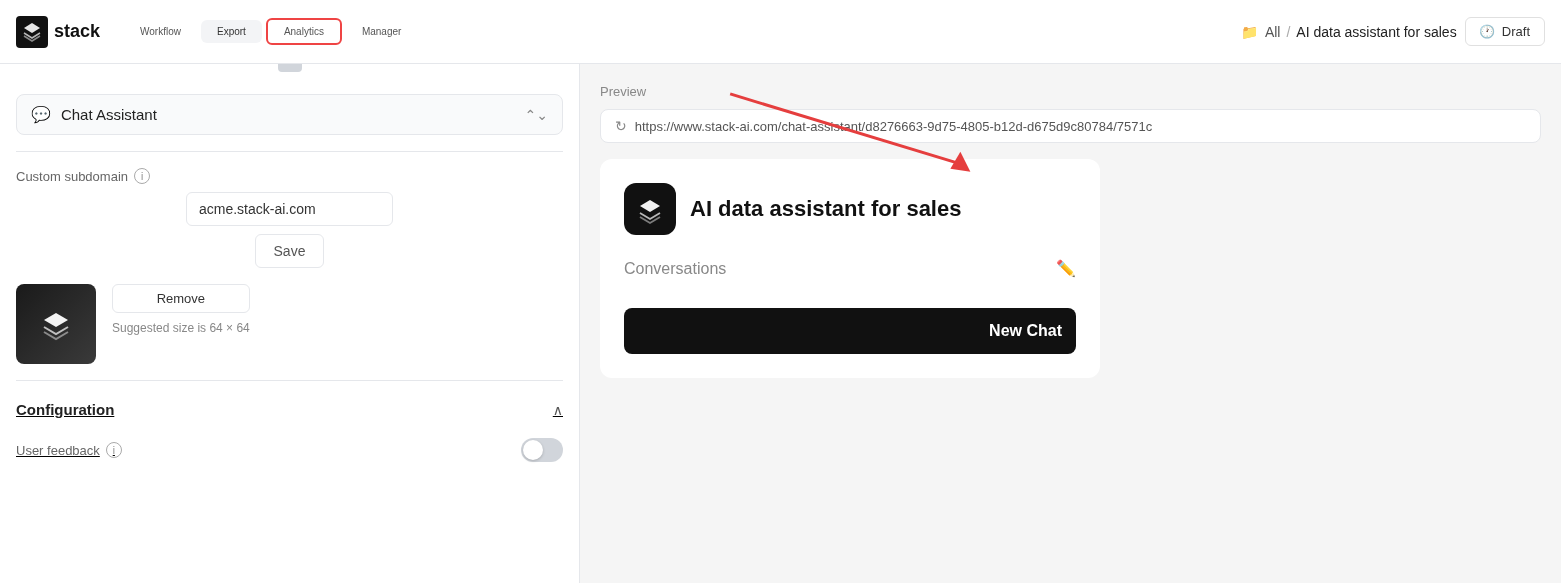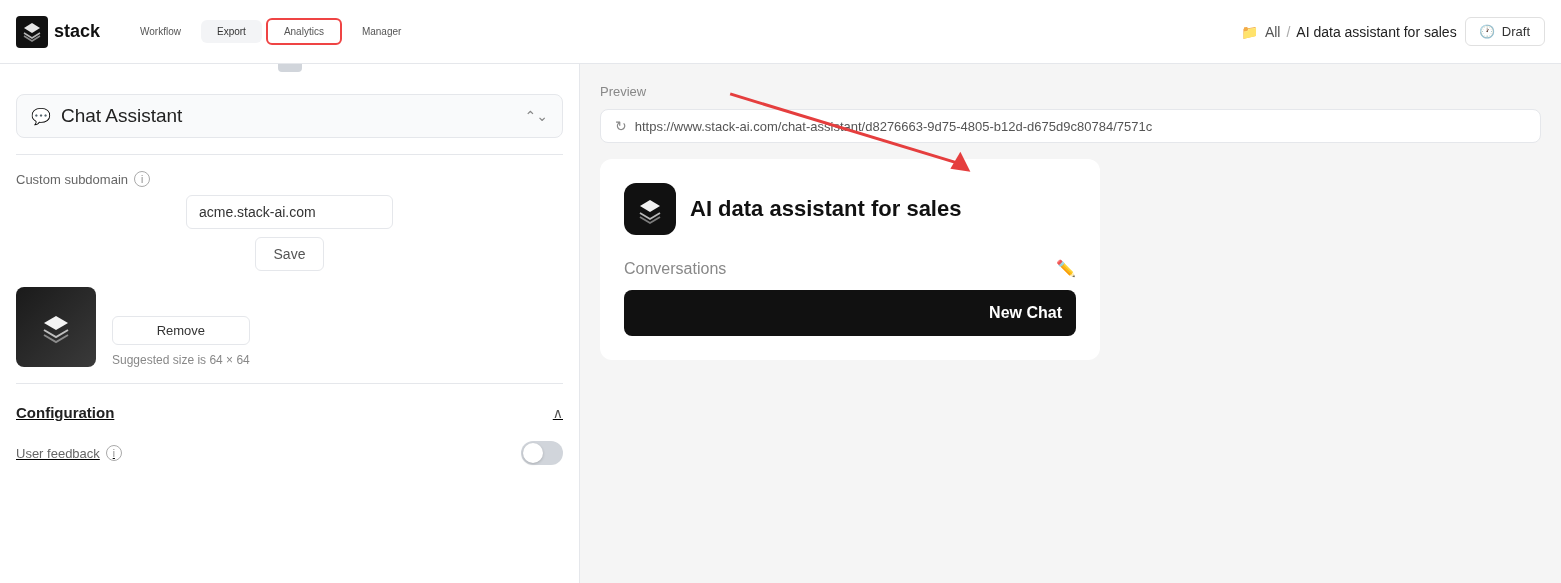--- a/index.html
+++ b/index.html
@@ -129,21 +129,21 @@
     .chat-assistant-left {
       display: flex;
       align-items: center;
       gap: 10px;
     }
     .chat-icon {
       font-size: 16px;
       color: #555;
     }
     .chat-assistant-label {
-      font-size: 19px;
+      font-size: 15px;
       font-weight: 500;
       color: #222;
     }
     .chevron-updown { color: #888; font-size: 14px; }
 
     .section-divider {
       border: none;
       border-top: 1px solid #e5e7eb;
       margin: 16px 0;
     }
@@ -189,21 +189,21 @@
       border: 1px solid #e5e7eb;
       border-radius: 6px;
       background: #fff;
       font-size: 14px;
       color: #555;
       cursor: pointer;
     }
 
     .logo-row {
       display: flex;
-      align-items: flex-end;
+      align-items: flex-start;
       gap: 16px;
       margin-bottom: 16px;
     }
     .app-logo-preview {
       width: 80px;
       height: 80px;
       background: linear-gradient(135deg, #1a1a1a, #3a3a3a);
       border-radius: 8px;
       display: flex;
       align-items: center;
@@ -327,21 +327,21 @@
     .chat-app-title {
       font-size: 22px;
       font-weight: 700;
       color: #111;
     }
 
     .conversations-row {
       display: flex;
       align-items: center;
       justify-content: space-between;
-      margin-bottom: 12px;
+      margin-bottom: 30px;
     }
     .conversations-label {
       font-size: 16px;
       color: #888;
     }
     .edit-icon { color: #aaa; font-size: 16px; cursor: pointer; }
 
     .new-chat-btn {
       width: 100%;
       padding: 14px;

